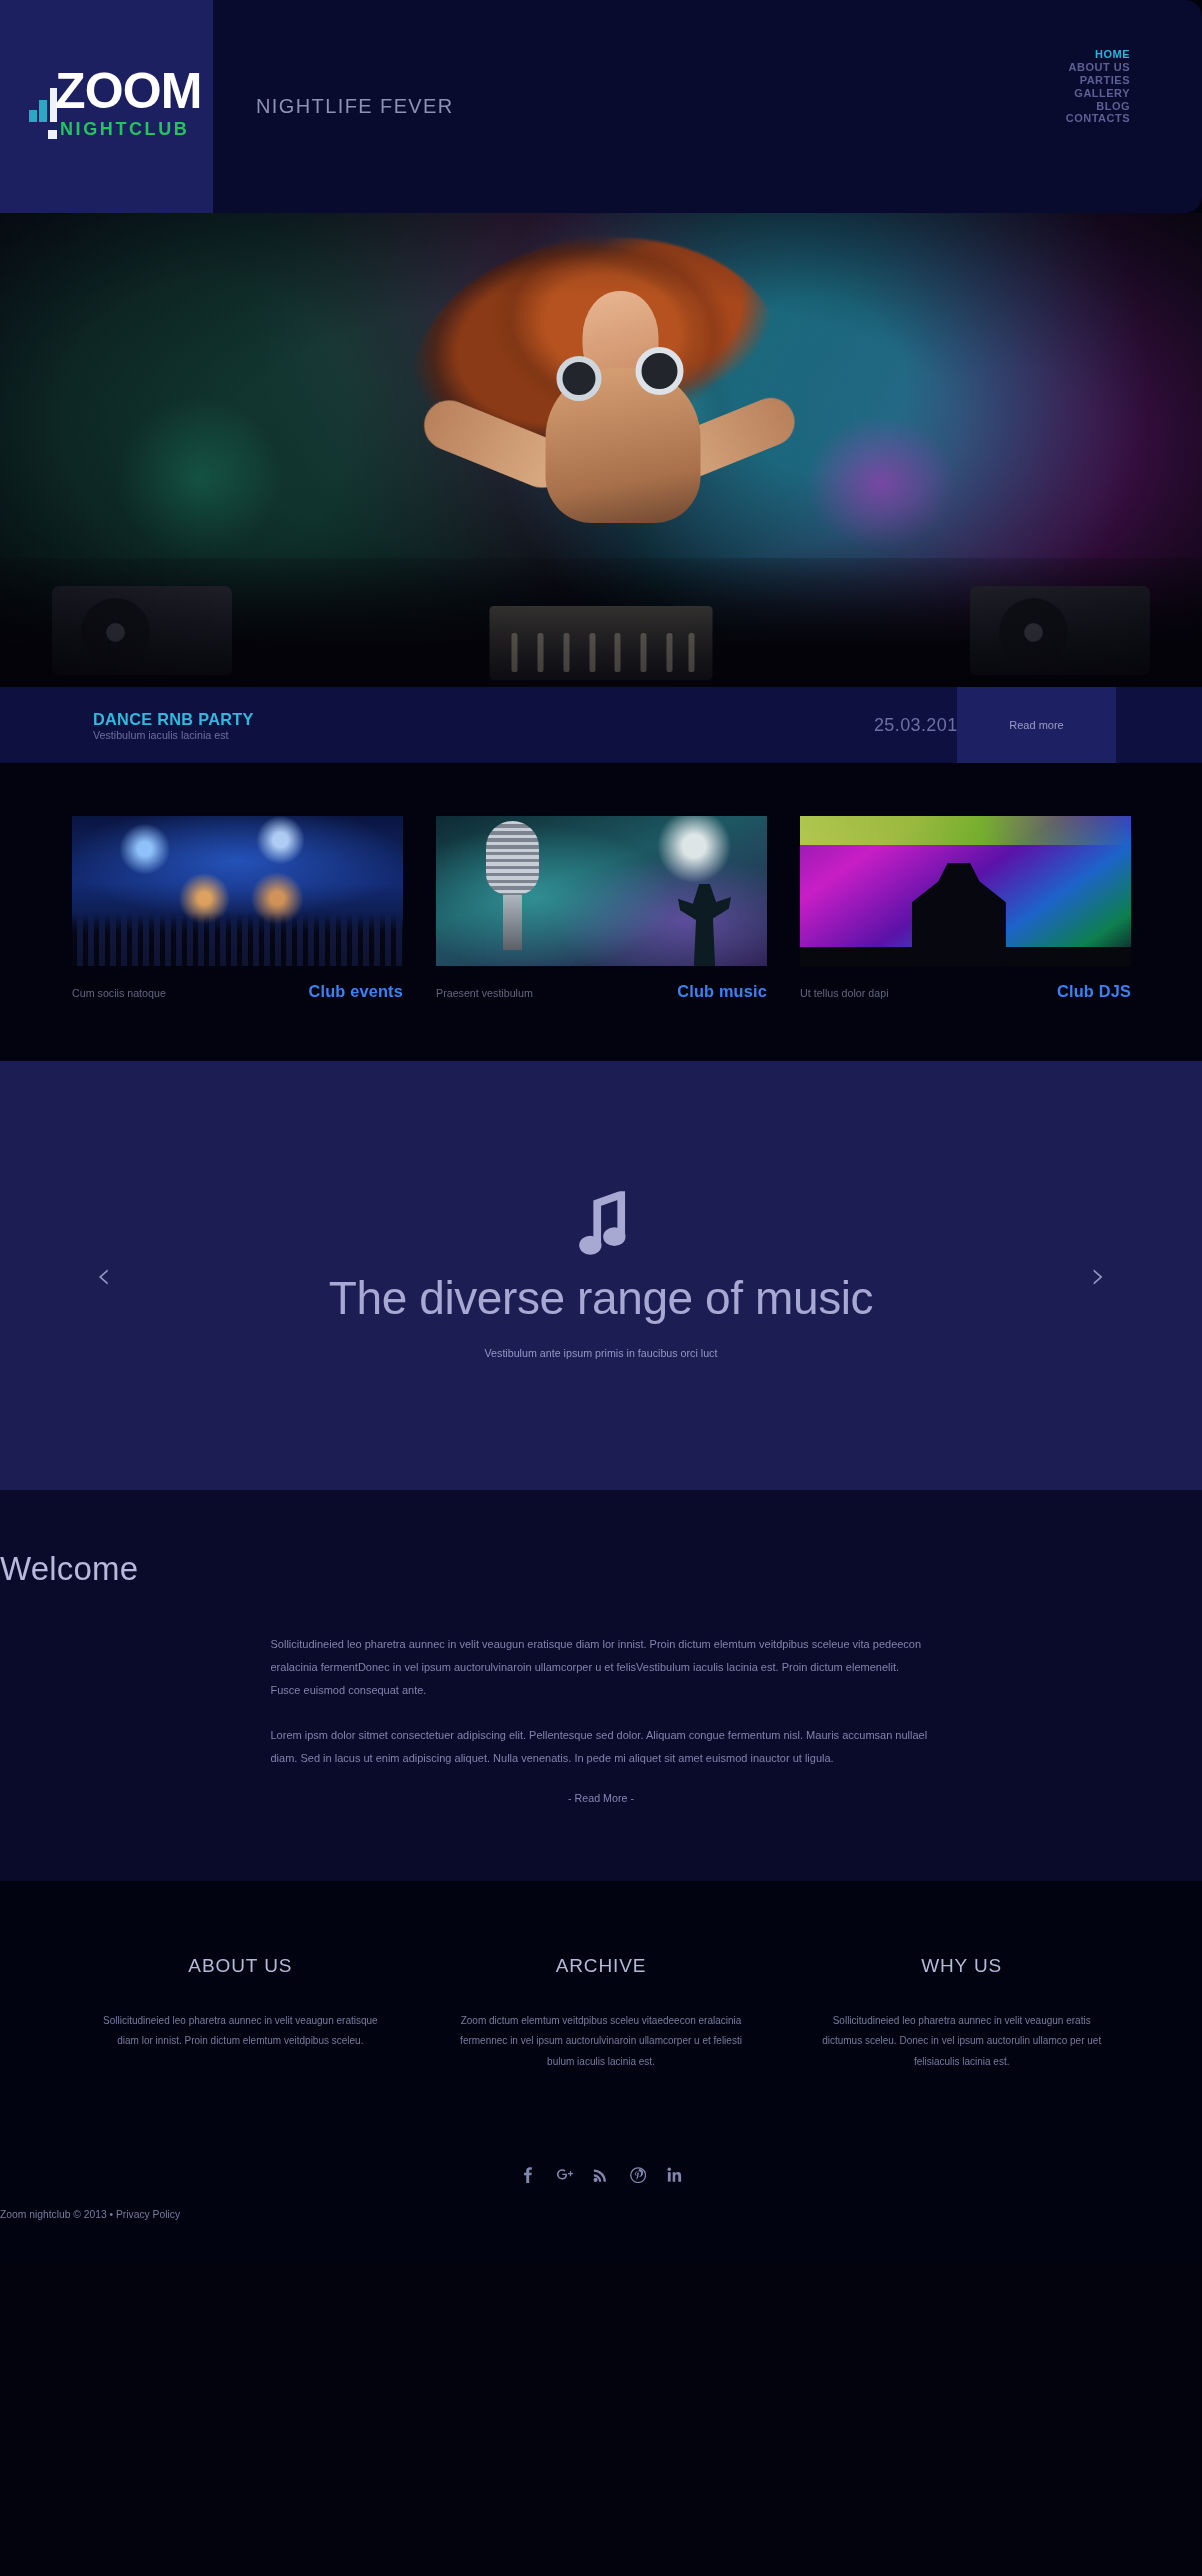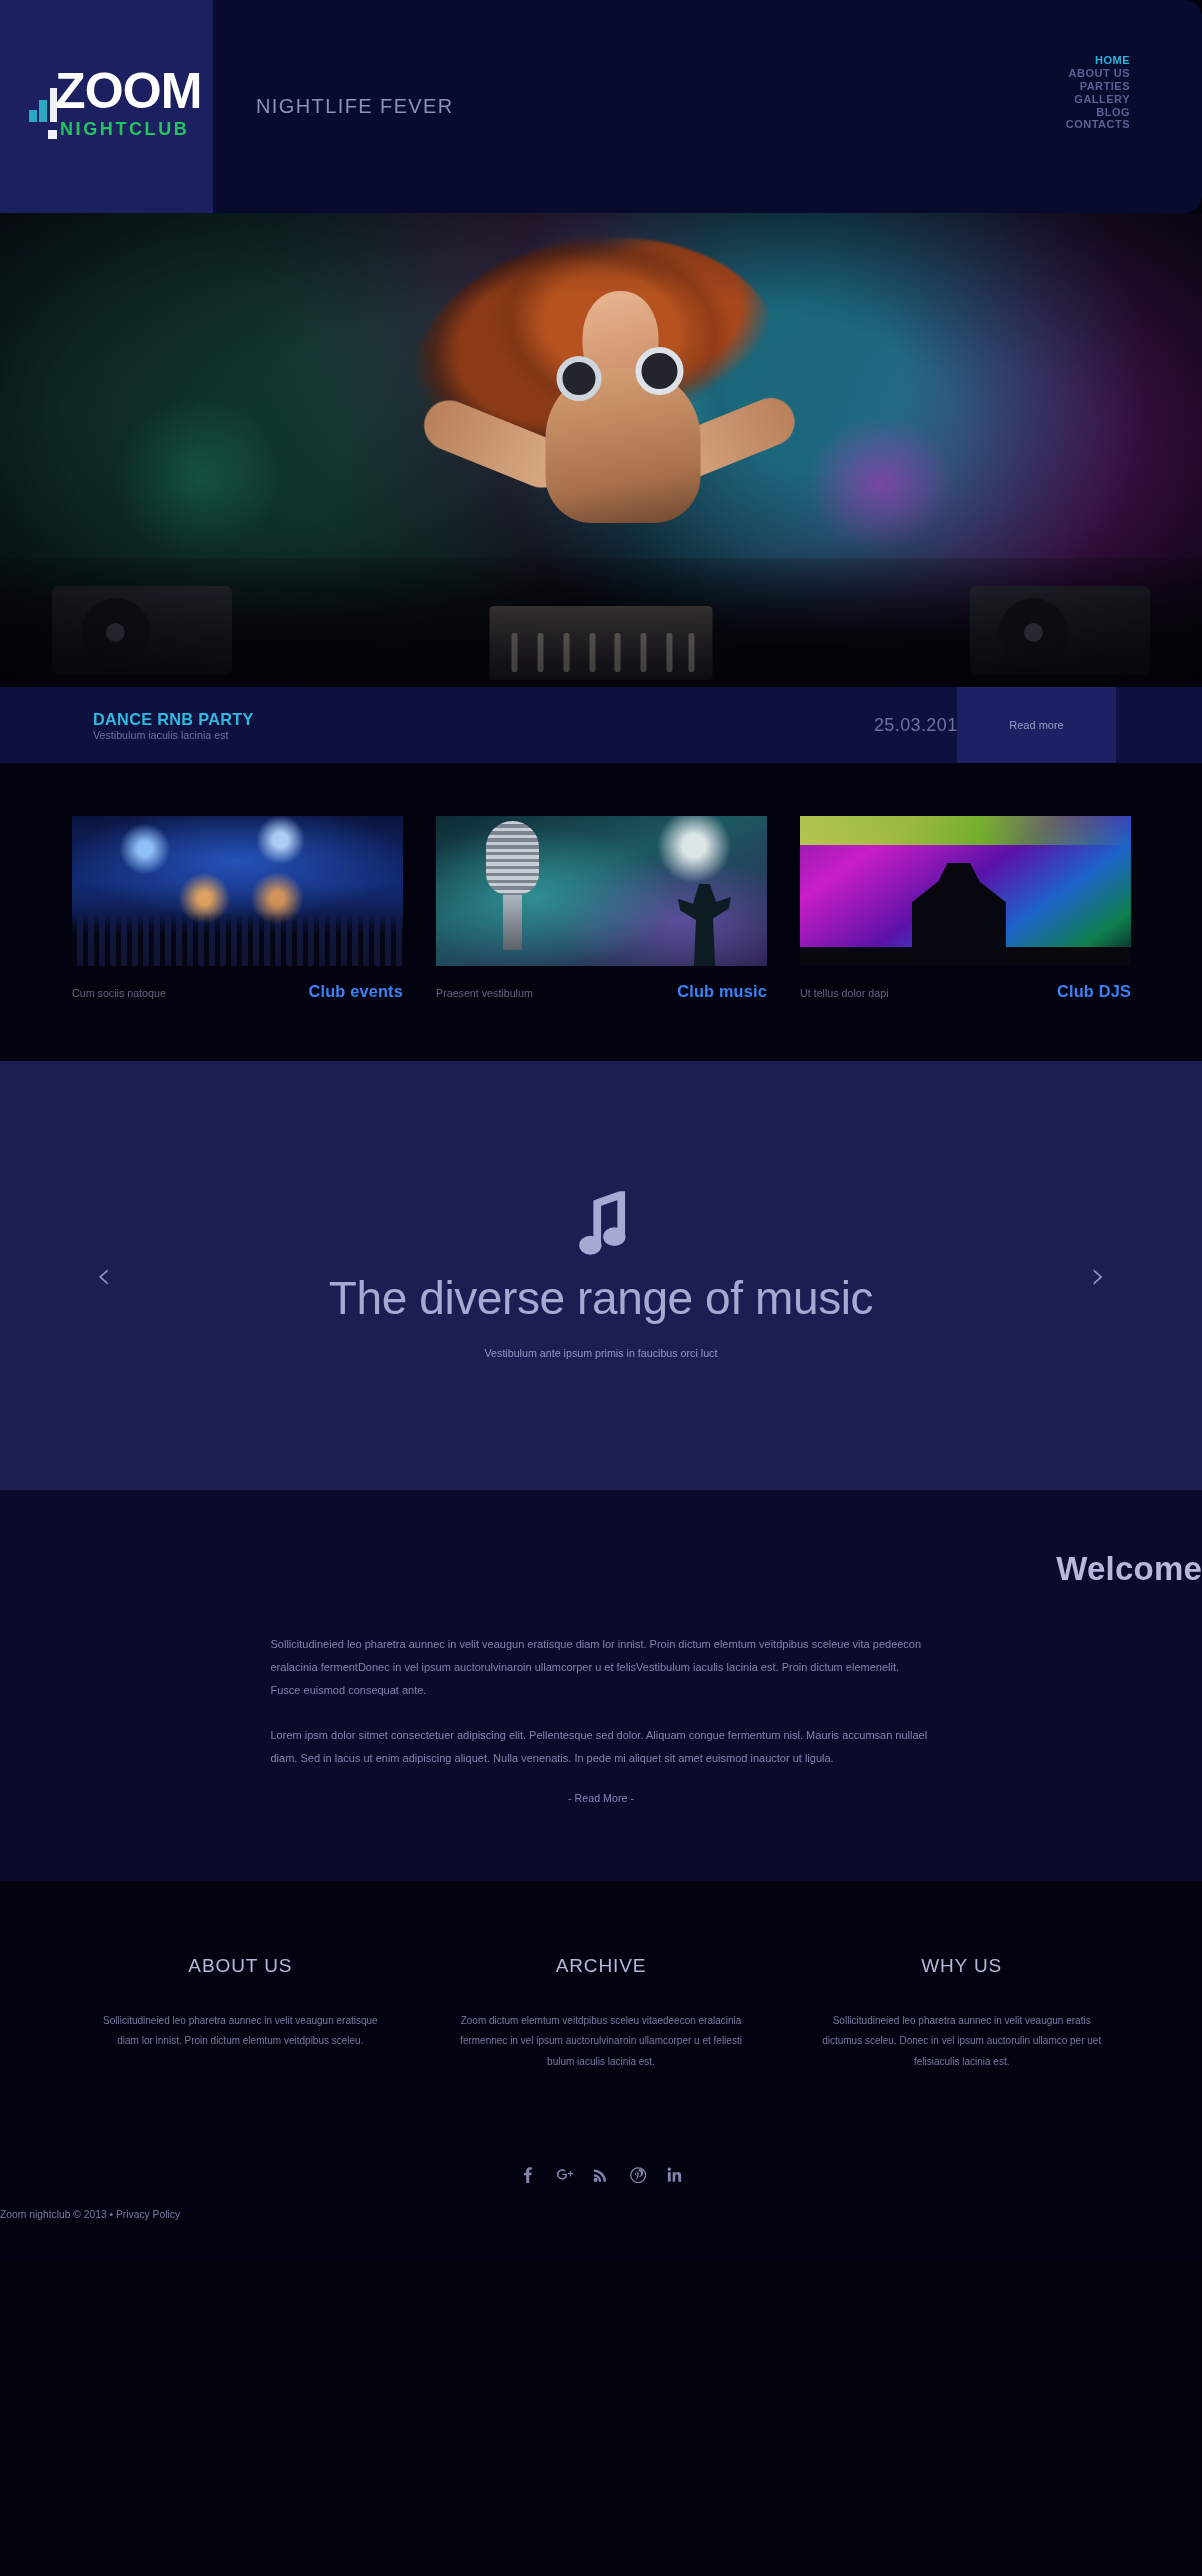--- a/index.html
+++ b/index.html
@@ -34,21 +34,21 @@
     font-size:18px; line-height:21.5px; letter-spacing:2.6px;
     font-weight:bold; color:#22c55e;
   }
   .logo-dot { position:absolute; left:19px; top:64px; width:9.4px; height:9.4px; background:#eef2f8; }
 
   .tagline {
     flex:1; display:flex; align-items:center; padding-left:43px;
     font-size:20px; letter-spacing:1.4px; color:#8e90b4; font-weight:300;
   }
   .mainnav {
-    position:absolute; right:72px; top:54px; text-align:right;
+    position:absolute; right:72px; top:48px; text-align:right;
     display:flex; flex-direction:column; gap:0.9px;
   }
   .mainnav a {
     display:block; text-decoration:none; font-size:11px; line-height:12px;
     letter-spacing:0.5px; font-weight:bold; color:#5d6093;
   }
   .mainnav a.active { color:#2db5dc; }
 
   
   .hero { position:relative; width:1202px; height:474px; overflow:hidden; background:#0a0810; }
@@ -165,21 +165,21 @@
   .note-icon { margin:0 auto 13.7px; width:60px; height:67px; position:relative; }
   .note-icon svg { display:block; }
   .slider-h { font-size:46px; font-weight:300; color:#a7a9d2; letter-spacing:-0.4px; line-height:53px; }
   .slider-p { margin-top:22px; font-size:10.7px; color:#9496c4; }
   .arrow { position:absolute; top:50%; transform:translateY(-50%); font-size:38px; line-height:38px;
     color:#9294c6; cursor:pointer; font-family:"DejaVu Sans", sans-serif; font-weight:300; }
   .arrow.prev { left:96px; } .arrow.next { right:96px; }
 
   
   .welcome { background:#0a0a2b; padding:60px 0 77px; }
-  .welcome-h { text-align:right; font-size:33px; font-weight:700; color:#b6b8dc; letter-spacing:0.2px; }
+  .welcome-h { text-align:left; font-size:33px; font-weight:400; color:#b6b8dc; letter-spacing:0.2px; }
   .welcome-body { width:661px; margin:45px auto 0; }
   .welcome-body p { font-size:11px; line-height:23px; color:#8183ab; margin-bottom:22px; text-align:left; }
   .readmore { display:block; text-align:center; margin-top:19px; font-size:10.7px;
     color:#8486b4; text-decoration:none; }
 
   
   .footer { background:#020310; padding:74px 0 0; }
   .fcols { width:1082px; margin:0 auto; display:flex; }
   .fcol { flex:1; text-align:center; padding:0 36px; }
   .fcol h3 { font-size:19px; font-weight:300; letter-spacing:0.9px; color:#b7b9d8; margin-bottom:34px; }

